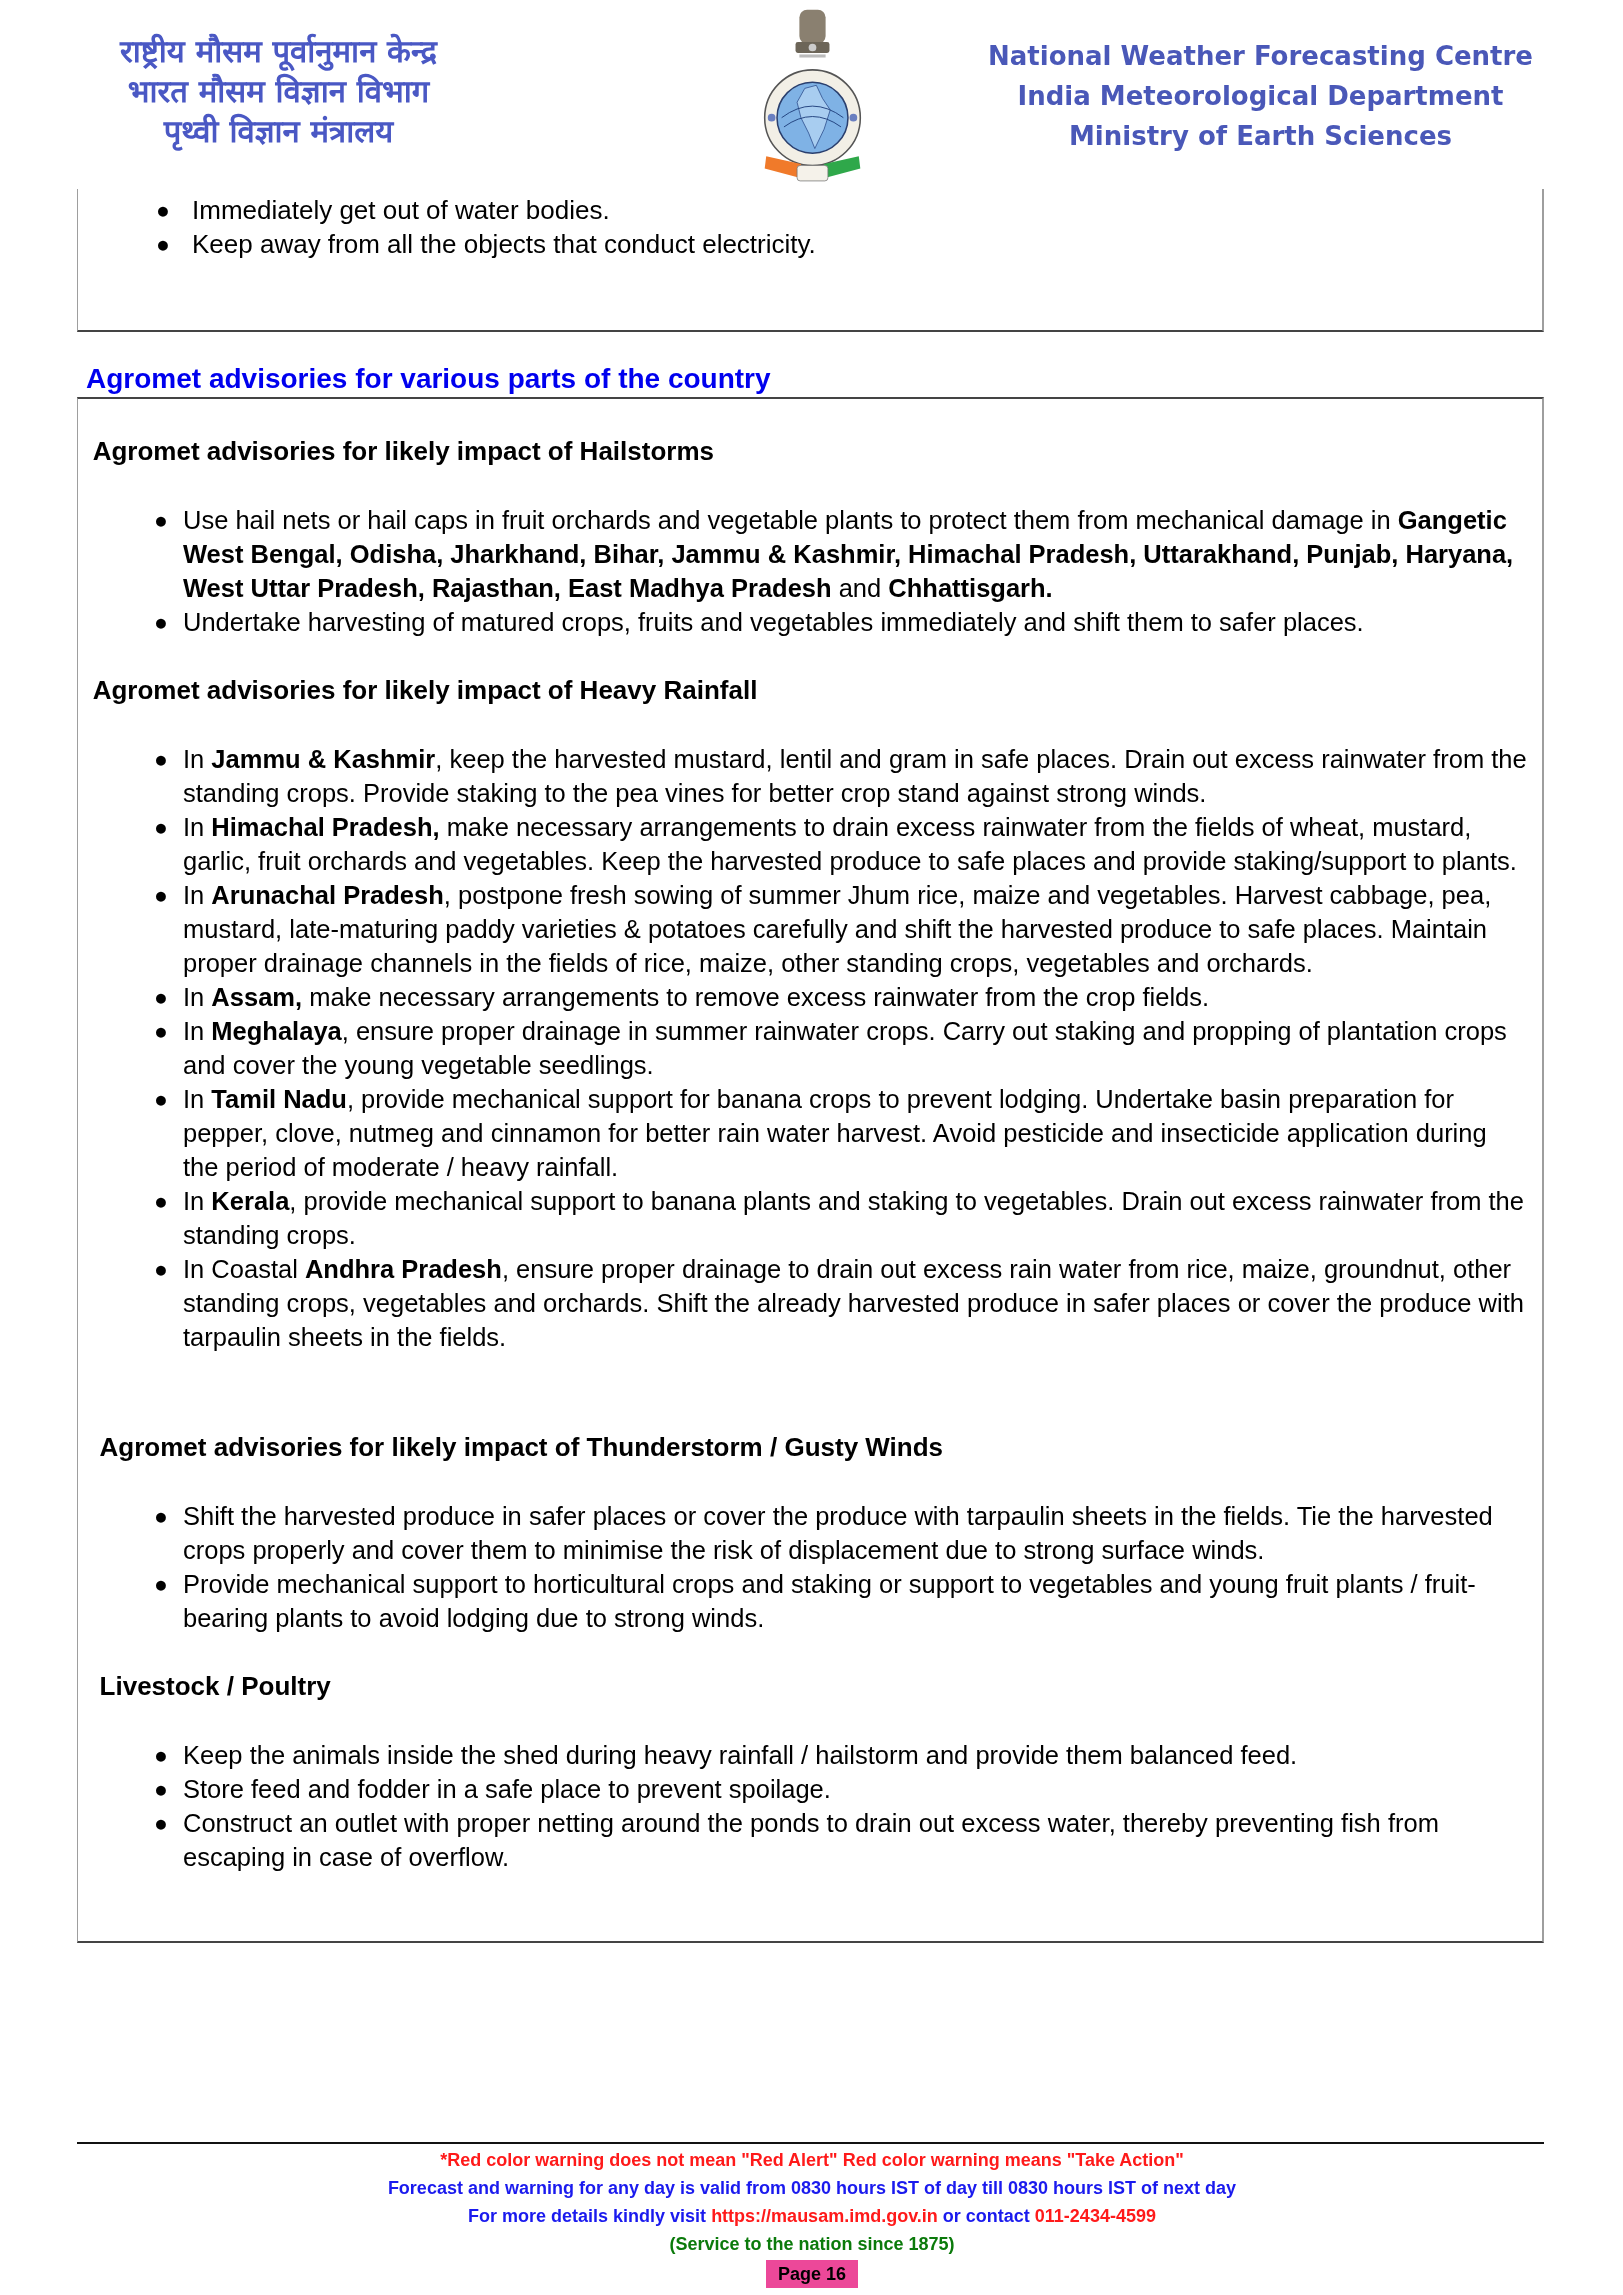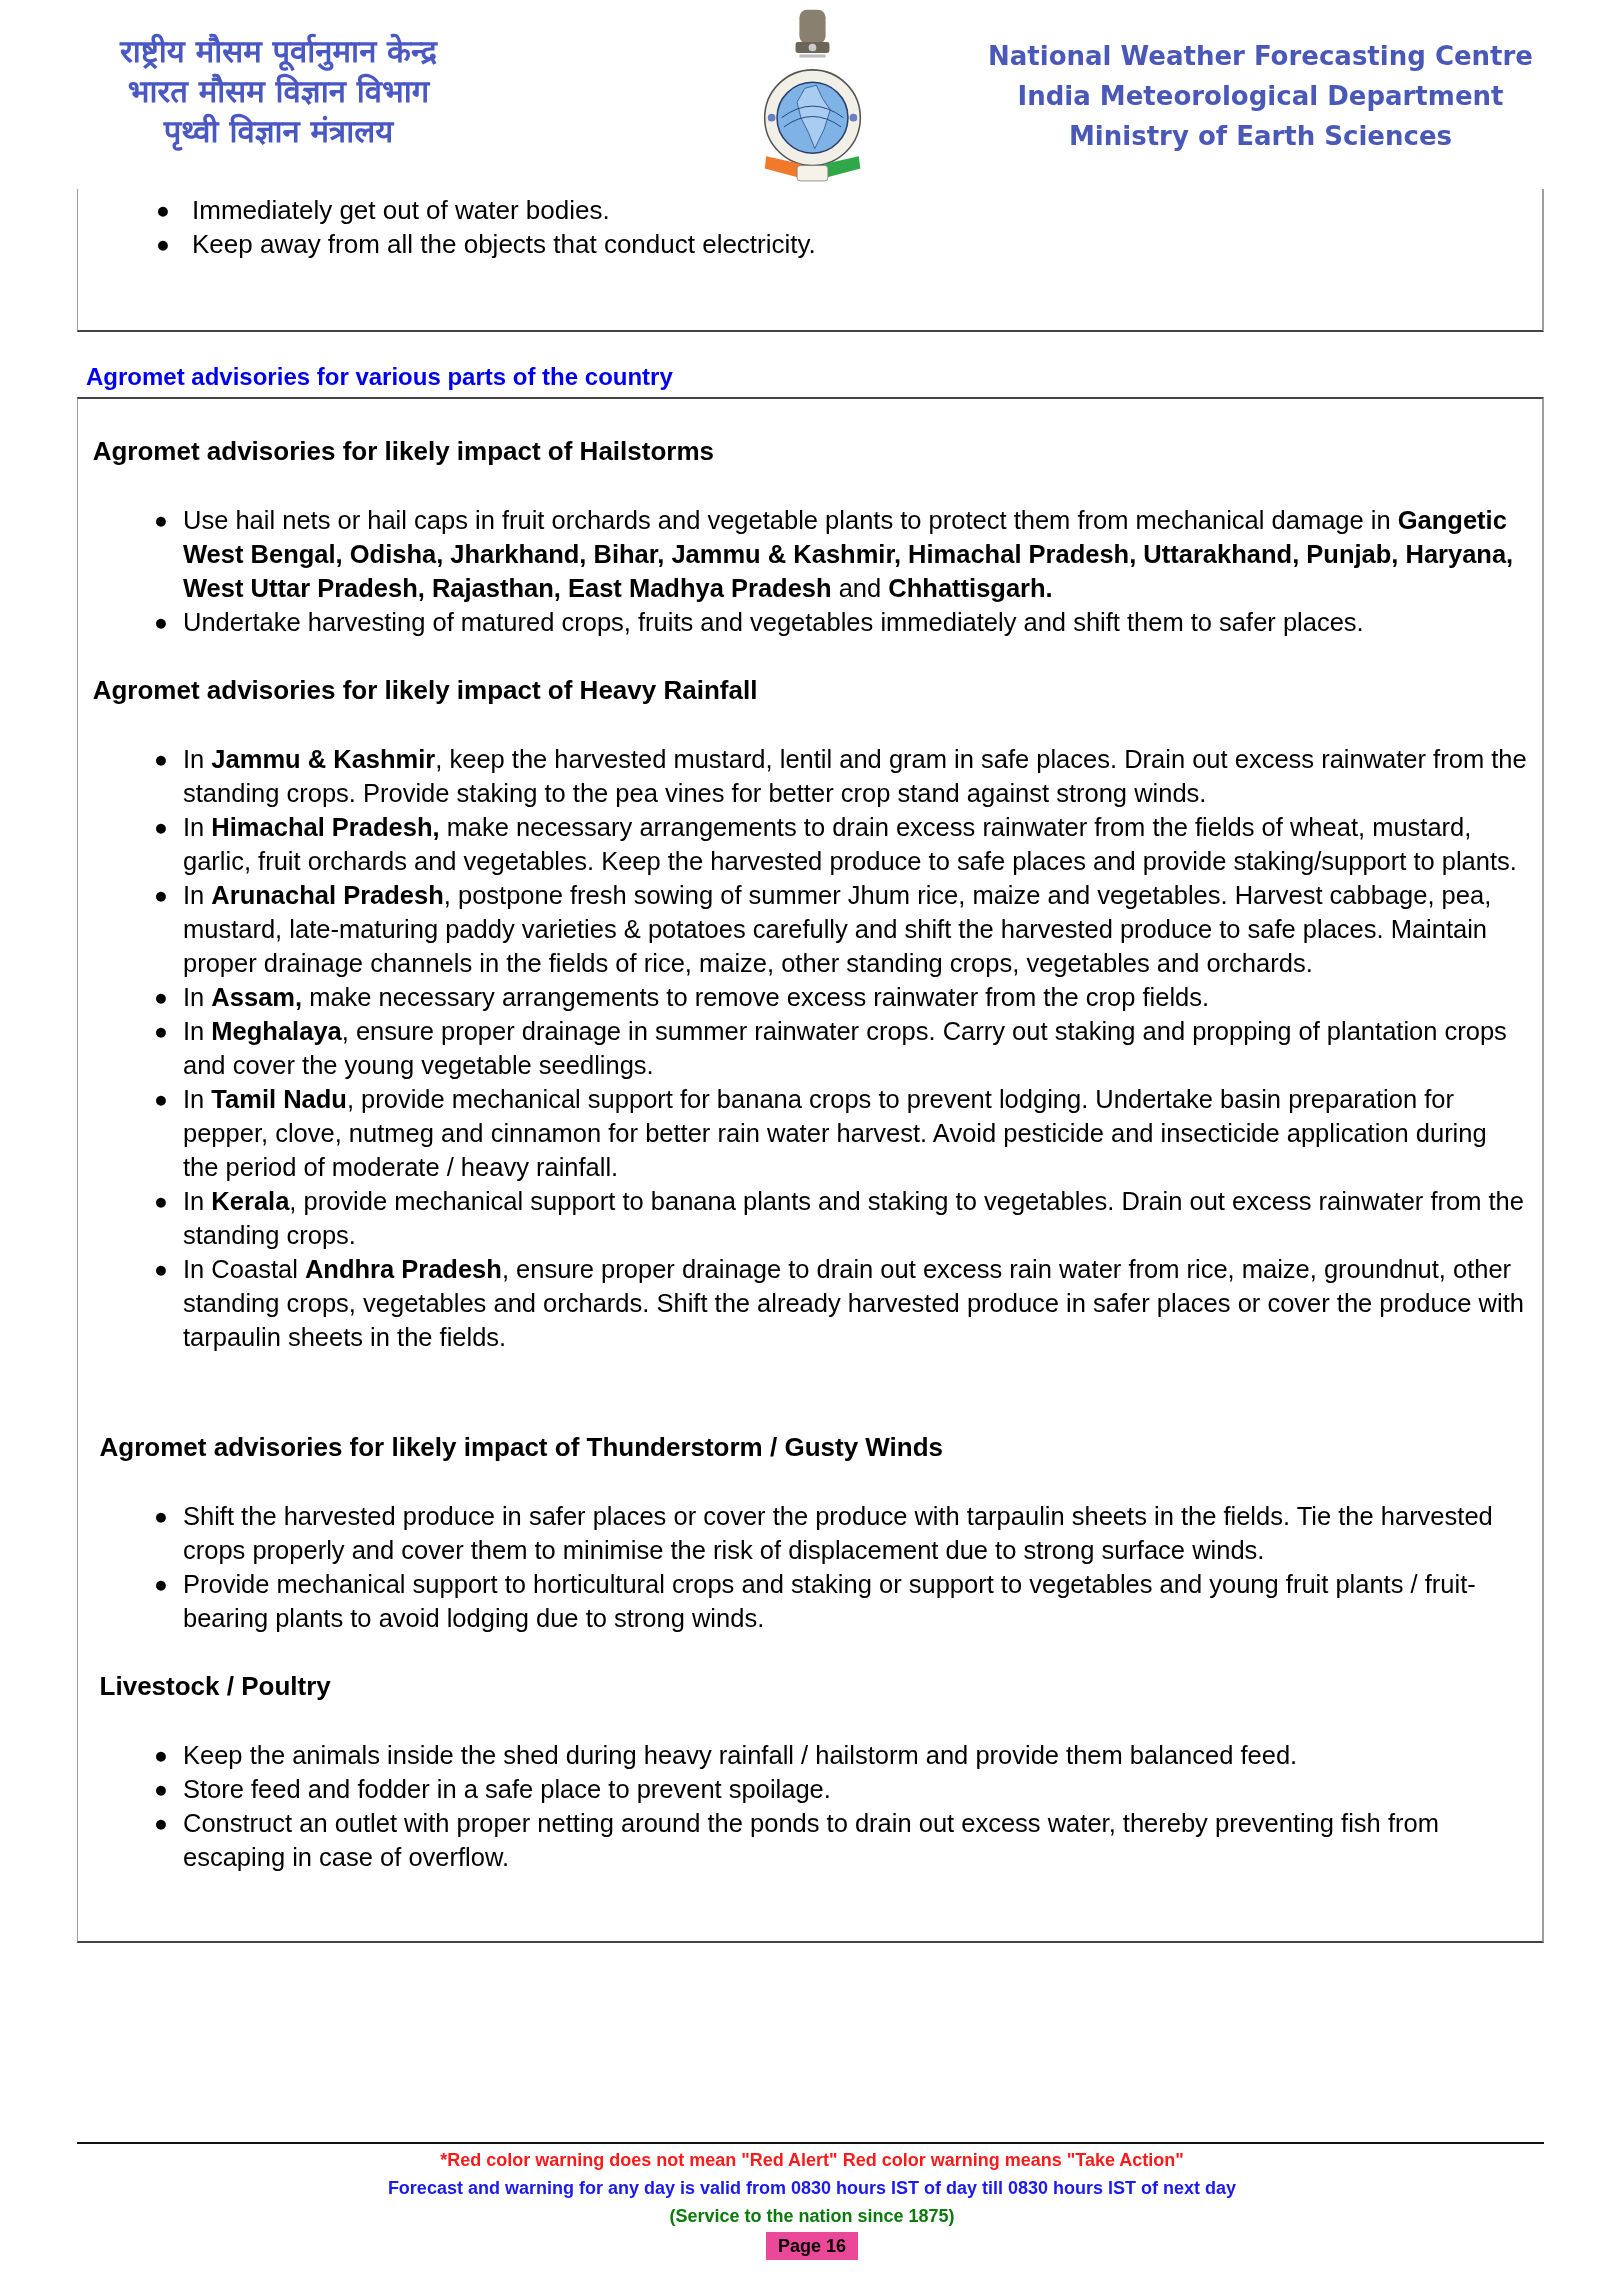--- a/index.html
+++ b/index.html
@@ -31,21 +31,21 @@
 
     ul { margin: 0; padding: 0; list-style: none; }
     li { position: relative; font-size: 25.5px; line-height: 34px; }
     li .bul { position: absolute; left: -29px; top: 0; font-size: 23px; }
     .top ul { position: absolute; left: 114px; top: 3.9px; }
     .top li { font-size: 26px; line-height: 34px; }
     .top li .bul { left: -36px; }
 
     .sec-title {
       position: absolute; left: 86px; top: 363px; color: #0000ee;
-      font-weight: bold; font-size: 24px;
+      font-weight: bold; font-size: 28px;
     }
     .sub-h { position: absolute; font-weight: bold; font-size: 26px; }
     .main ul { position: absolute; left: 105px; width: 1345px; }
 
     .footer-line { position: absolute; left: 77px; width: 1467px; top: 2142px; height: 2.3px; background: #111; }
     .footer { position: absolute; left: 0; width: 1624px; top: 2146px; text-align: center; font-weight: bold; font-size: 18px; line-height: 28px; }
     .red { color: #ff1a1a; }
     .blue { color: #1a1aee; }
     .green { color: #0b7a0b; }
     .page-badge { display: inline-block; background: #ec4899; color: #000; padding: 0 12.4px; margin-top: 1.5px; }
@@ -128,16 +128,19 @@
       <li><span class="bul">●</span><span>Keep the animals inside the shed during heavy rainfall / hailstorm and provide them balanced feed.</span></li>
       <li><span class="bul">●</span><span>Store feed and fodder in a safe place to prevent spoilage.</span></li>
       <li><span class="bul">●</span><span>Construct an outlet with proper netting around the ponds to drain out excess water, thereby preventing fish from escaping in case of overflow.</span></li>
     </ul>
 </div>
 
 <div class="footer-line"></div>
 <div class="footer">
   <div class="red">*Red color warning does not mean "Red Alert" Red color warning means "Take Action"</div>
   <div class="blue">Forecast and warning for any day is valid from 0830 hours IST of day till 0830 hours IST of next day</div>
+  <div class="blue">
+    <span>For more details kindly visit </span><span class="red">https://mausam.imd.gov.in</span><span> or contact </span><span class="red">011-2434-4599</span>
+  </div>
   <div class="green">(Service to the nation since 1875)</div>
   <div><span class="page-badge">Page 16</span></div>
 </div>
 
 
 </body></html>

